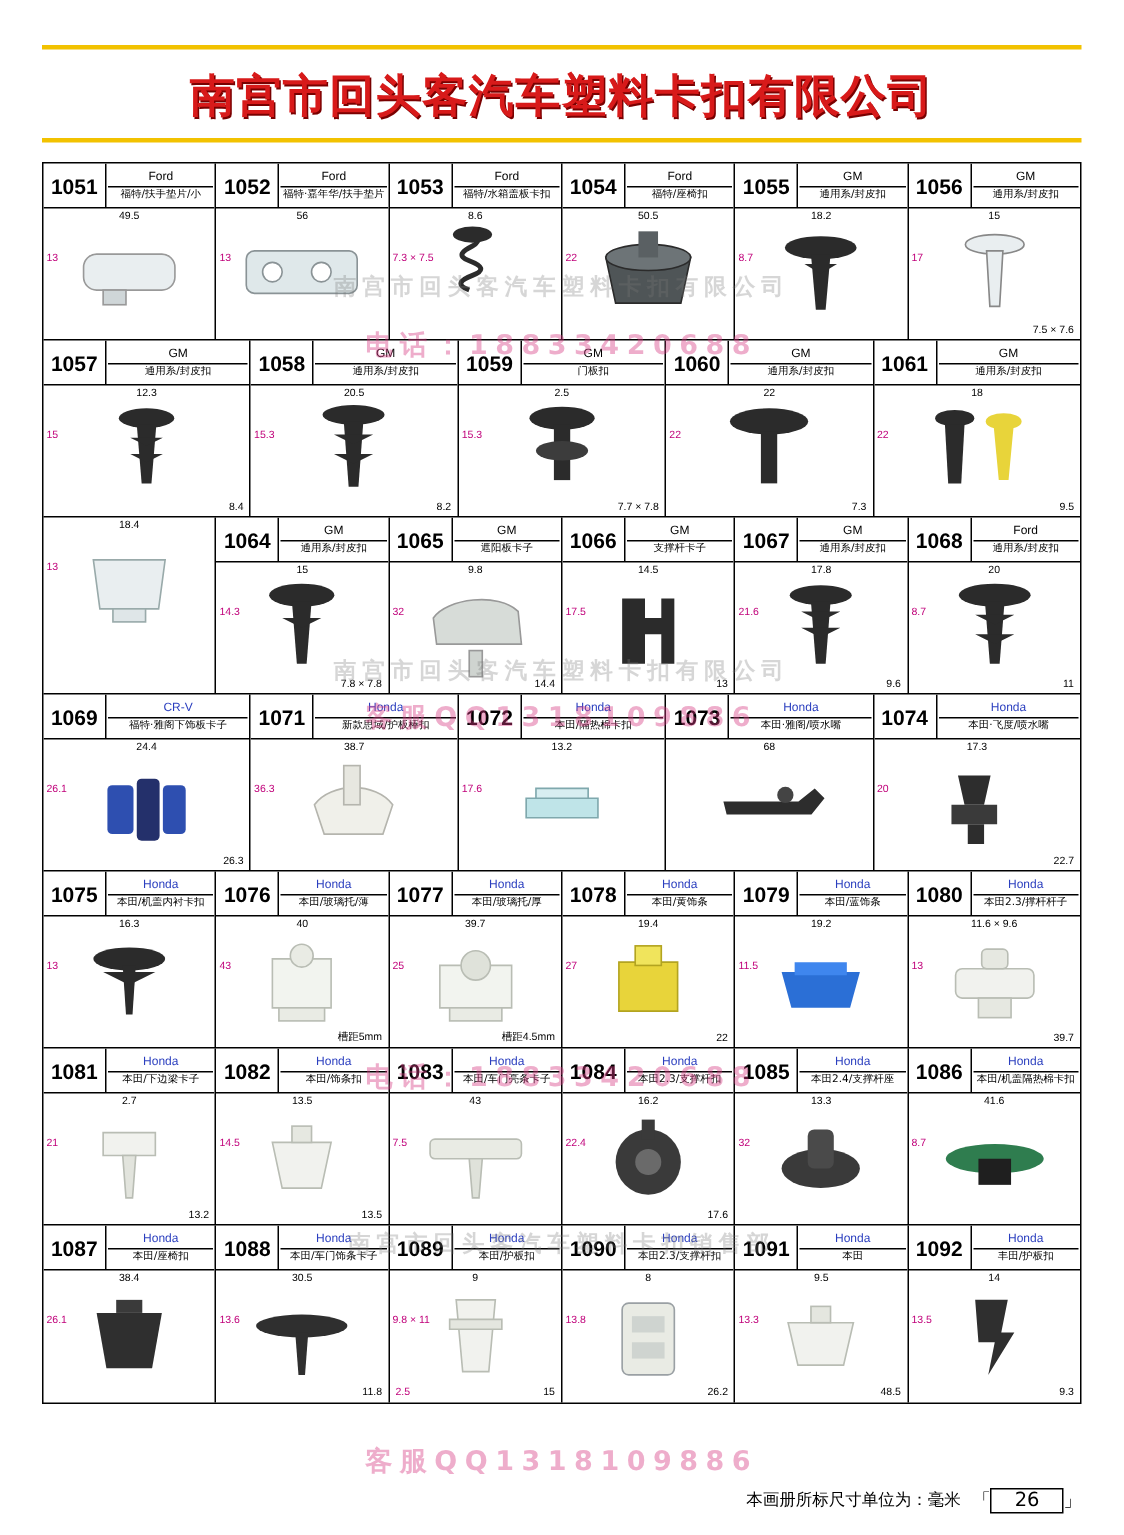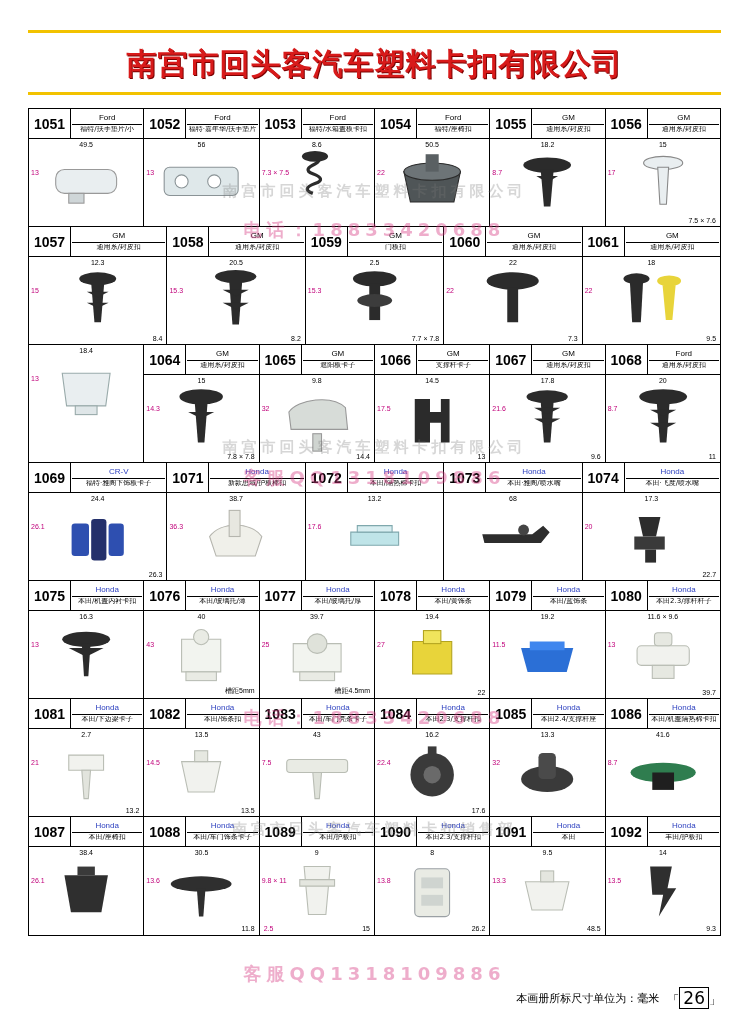--- a/index.html
+++ b/index.html
@@ -144,34 +144,34 @@
     letter-spacing: 5px;
   }
 
   
   .footer {
     position: absolute;
     left: 28px; right: 28px;
     bottom: 14px;
     display: flex;
     justify-content: flex-end;
-    align-items: center;
+    align-items: flex-start;
     font-size: 11px;
     font-family: "DejaVu Sans", sans-serif;
     color: #000;
   }
   .pagebox {
     margin-left: 8px;
     font-size: 12px;
   }
   .pagenum {
     display: inline-block;
     border: 1px solid #000;
-    padding: 0 3px;
-    font-size: 17px;
+    padding: 0 15px;
+    font-size: 13px;
   }
 </style>
 </head>
 <body>
 
 <div class="header">
   <div class="hdr-rule r1"></div>
   <div class="header-title">南宫市回头客汽车塑料卡扣有限公司</div>
   <div class="hdr-rule r2"></div>
 </div>

